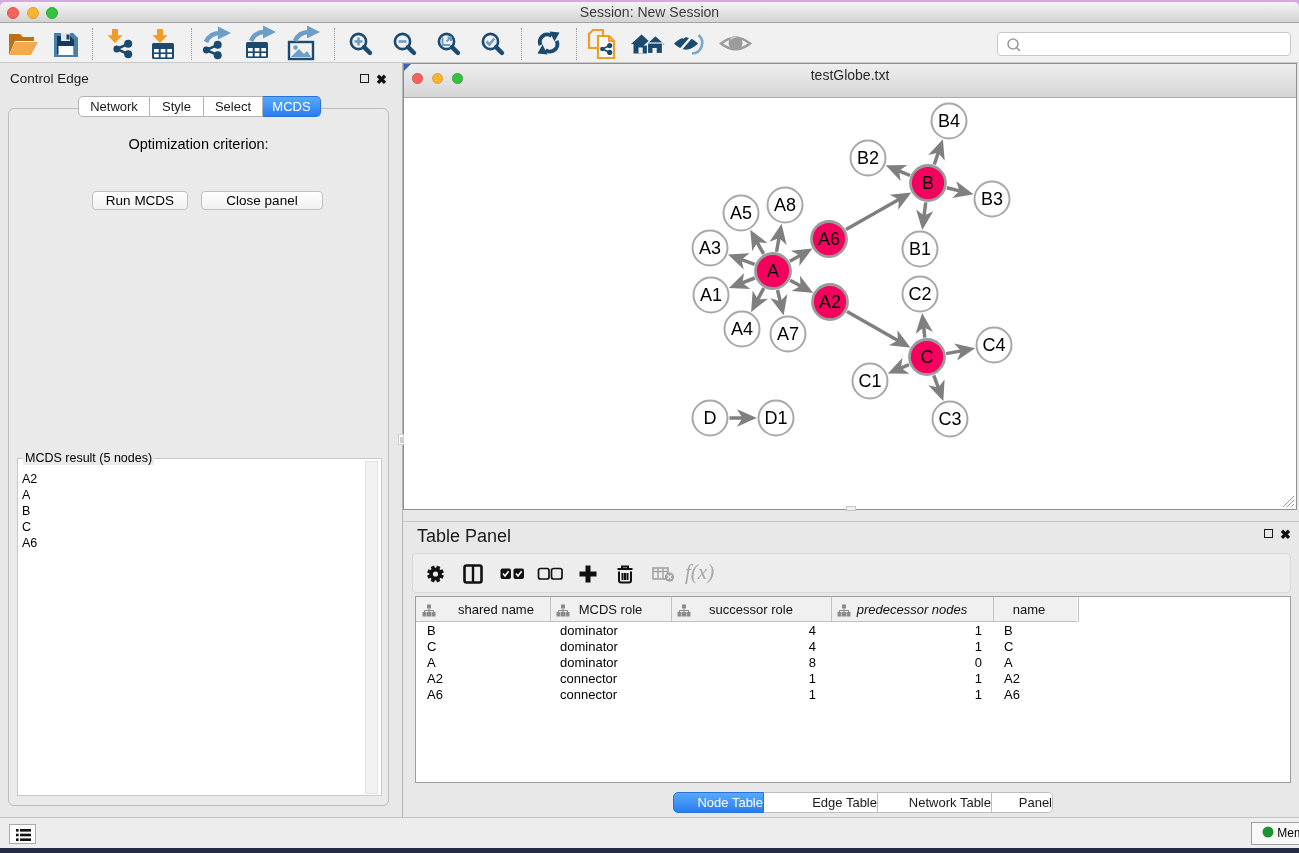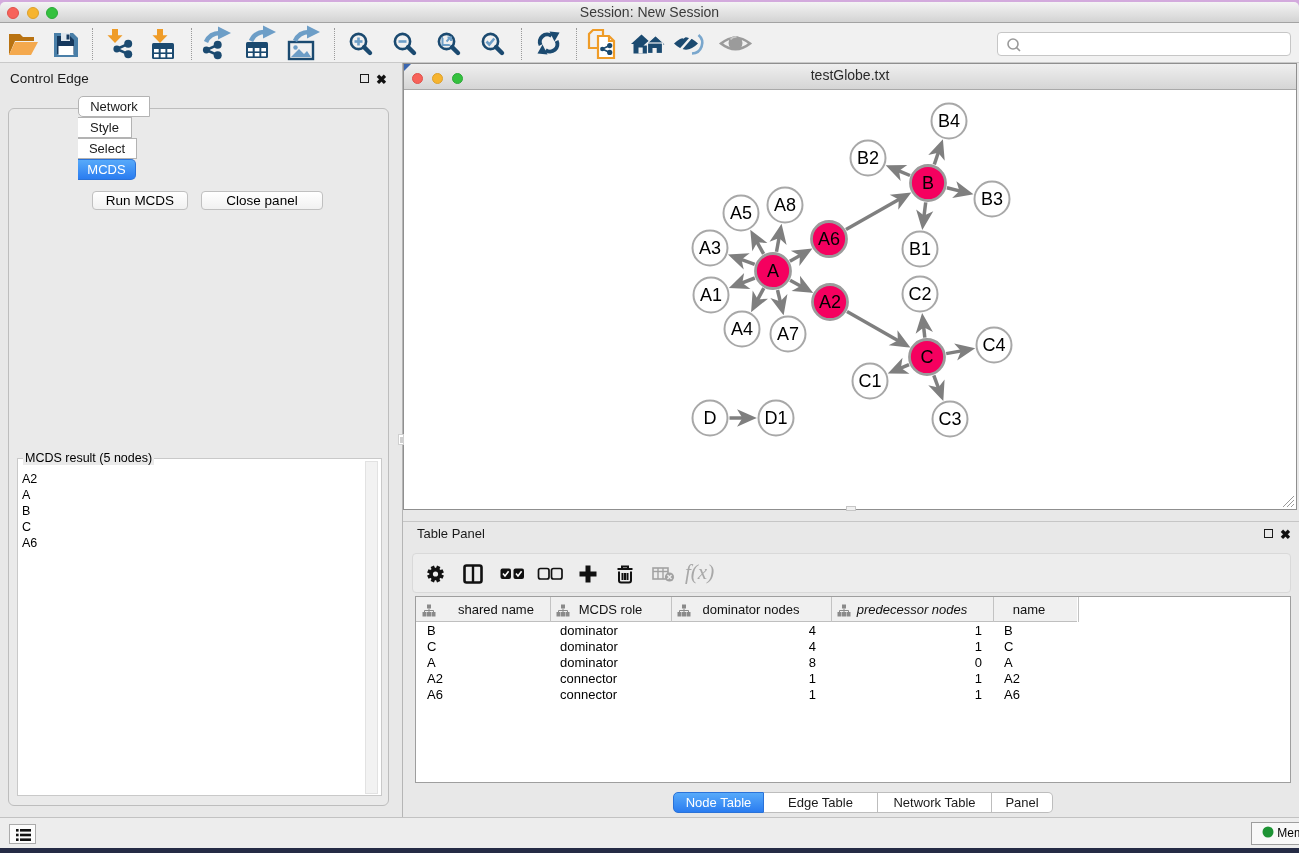--- a/index.html
+++ b/index.html
@@ -20,56 +20,56 @@
 #toolbar { left:0; top:23px; width:1299px; height:40px; background:#f1f1f1; border-bottom:1px solid #c9c9c9; }
 .tsep { position:absolute; top:5px; height:32px; width:0; border-left:1px dotted #9a9a9a; }
 #search { left:997px; top:32px; width:294px; height:24px; background:#fff; border:1px solid #c6c6c6; border-radius:4px; }
 
 
 #cpanel { left:0; top:63px; width:403px; height:754px; background:#e8e8e8; border-right:1px solid #b5b5b5; }
 #cpanel .ptitle { position:absolute; left:10px; top:8px; font-size:13.5px; color:#1a1a1a; }
 .sqicon { position:absolute; width:9px; height:9px; border:1.5px solid #1a1a1a; }
 .xicon { position:absolute; font-size:13px; font-weight:bold; color:#111; line-height:13px; }
 
-#tabs { position:absolute; left:78px; top:33px; height:21px; display:flex; font-size:13px;flex-direction:column; }
+#tabs { position:absolute; left:78px; top:33px; height:21px; display:flex; font-size:13px; }
 #tabs .tab { background:#fff; border:1px solid #b3b3b3; border-left:none; line-height:19px; text-align:center; color:#1a1a1a; }
 #tabs .tab:first-child { border-left:1px solid #b3b3b3; border-radius:5px 0 0 5px; }
 #tabs .tab.sel { background:linear-gradient(#57aafa,#2a7cf0); color:#fff; border-color:#2a72d8; border-radius:0 5px 5px 0; }
 
 #cpbox { position:absolute; left:8px; top:45px; width:381px; height:698px; border:1px solid #bdbdbd; border-radius:6px; background:#eaeaea; }
 #optlabel { position:absolute; left:0; top:73px; width:397px; text-align:center; font-size:14.5px; color:#000; }
 #combo { position:absolute; left:43px; top:96px; width:311px; height:19px; background:#fff; border:1px solid #b7b7b7; border-radius:4px; font-size:14.5px; line-height:17px; padding-left:6px; color:#000; }
 #combobtn { position:absolute; right:-1px; top:-1px; width:17px; height:19px; border-radius:0 4px 4px 0; background:linear-gradient(#5fb0fb,#2871e8); }
 .btn { position:absolute; height:19px; background:linear-gradient(#ffffff,#f1f1f1); border:1px solid #c0c0c0; border-radius:4px; font-size:13.5px; text-align:center; line-height:17px; color:#000; }
 
 #fieldset { position:absolute; left:17px; top:395px; width:365px; height:338px; border:1px solid #c9c9c9; background:#fff; }
 #fslabel { position:absolute; left:5px; top:-8px; background:#eaeaea; font-size:12.5px; padding:0 2px; color:#000; }
 #mlist { position:absolute; left:1px; top:12px; font-size:12.5px; line-height:16px; padding-left:3px; color:#000; }
 #fscroll { position:absolute; right:3px; top:2px; width:13px; height:333px; background:#f2f2f2; border:1px solid #e2e2e2; }
 
 
 #iframe1 { left:403px; top:63px; width:894px; height:447px; background:#fff; border:1px solid #8f8f8f; }
-#ititle { position:absolute; left:0; top:0; width:100%; height:26px; background:linear-gradient(#efefef,#d5d5d5); border-bottom:1px solid #a9a9a9; }
+#ititle { position:absolute; left:0; top:0; width:100%; height:34px; background:linear-gradient(#efefef,#d5d5d5); border-bottom:1px solid #a9a9a9; }
 #ititle .ttl { width:100%; text-align:center; font-size:14px; color:#2a2a2a; line-height:22px; }
 #bluecorner { position:absolute; left:0; top:0; width:0; height:0; border-top:7px solid #3a66b0; border-right:7px solid transparent; }
 .itl { position:absolute; width:11px; height:11px; border-radius:50%; top:8.5px; }
 
 
 #tpanel { left:403px; top:521px; width:896px; height:296px; background:#e8e8e8; border-top:1px solid #c6c6c6; }
-#tpanel .ptitle { position:absolute; left:14px; top:4px; font-size:13px; color:#1a1a1a; }
+#tpanel .ptitle { position:absolute; left:14px; top:4px; font-size:18px; color:#1a1a1a; }
 #ttoolbar { position:absolute; left:9px; top:31px; width:879px; height:40px; background:#ededed; border:1px solid #d9d9d9; border-radius:4px; }
 #ttable { position:absolute; left:12px; top:74px; width:876px; height:187px; background:#fff; border:1px solid #9e9e9e; }
 #thead { position:absolute; left:0; top:0; width:661px; height:25px; background:#f0f0f0; border-bottom:1px solid #bfbfbf; }
 .hsep { position:absolute; top:0; height:25px; width:0; border-left:1px solid #c3c3c3; }
 .hlabel { position:absolute; top:0; height:25px; line-height:25px; font-size:13px; color:#111; text-align:center; }
 .trow { position:absolute; font-size:13px; height:16px; line-height:16px; color:#000; }
 .num { text-align:right; }
 
 #btabs { position:absolute; left:270px; top:270px; height:21px; display:flex; font-size:13px; }
-#btabs .tab { background:#fff; border:1px solid #bdbdbd; border-left:none; line-height:19px; text-align:center; color:#1a1a1a; }
+#btabs .tab { background:#fff; border:1px solid #bdbdbd; border-left:none; line-height:19px; text-align:right; color:#1a1a1a; }
 #btabs .tab.sel { background:linear-gradient(#57aafa,#2a7cf0); color:#fff; border:1px solid #2a72d8; border-radius:5px 0 0 5px; }
 #btabs .tab:last-child { border-radius:0 5px 5px 0; }
 
 
 #statusbar { left:0; top:817px; width:1299px; height:31px; background:#ededed; border-top:1px solid #c2c2c2; }
 #listbtn { position:absolute; left:9px; top:6px; width:27px; height:20px; background:#fcfcfc; border:1px solid #ababab; }
 #membtn { position:absolute; left:1215px; top:4px; width:74px; height:23px; background:#f8f8f8; border:1px solid #9e9e9e; font-size:12px; line-height:21px; color:#000;margin-left:36px; }
 #navy { left:0; top:848px; width:1299px; height:5px; background:#252b45; }
 svg text { font-family:"Liberation Sans", sans-serif; }
 </style>
@@ -200,20 +200,21 @@
   <div class="ptitle">Control Edge</div>
   <div class="sqicon" style="left:360px; top:11px;"></div>
   <div class="xicon" style="left:376px; top:10px;">✖</div>
   <div id="cpbox"></div>
   <div id="tabs">
     <div class="tab" style="width:72px">Network</div>
     <div class="tab" style="width:54px">Style</div>
     <div class="tab" style="width:59px">Select</div>
     <div class="tab sel" style="width:58px">MCDS</div>
   </div>
+  <div id="optlabel">Optimization criterion:</div>
   <div class="btn" style="left:92px; top:128px; width:96px;">Run MCDS</div>
   <div class="btn" style="left:201px; top:128px; width:122px;">Close panel</div>
   <div id="fieldset">
     <div id="fslabel">MCDS result (5 nodes)</div>
     <div id="mlist">A2<br>A<br>B<br>C<br>A6</div>
     <div id="fscroll"></div>
   </div>
 </div>
 
 <div class="abs" id="iframe1">
@@ -385,21 +386,21 @@
             <path d="M7,4.5 v2 M2.5,8 v-1.5 h9 v1.5 M7,6.5 v1.5" stroke="#8a8a8a" stroke-width="1" fill="none"></path>
           </svg></div>
 <div class="hlabel" style="left:134px; width:121px;">MCDS role</div>
 <div style="position:absolute; left:140px; top:6px;"><svg width="14" height="13" viewBox="0 0 14 13">
             <rect x="5" y="0.5" width="4" height="4" fill="#8a8a8a"></rect>
             <rect x="0.5" y="8" width="4" height="4.5" fill="#8a8a8a"></rect>
             <rect x="5" y="8" width="4" height="4.5" fill="#8a8a8a"></rect>
             <rect x="9.5" y="8" width="4" height="4.5" fill="#8a8a8a"></rect>
             <path d="M7,4.5 v2 M2.5,8 v-1.5 h9 v1.5 M7,6.5 v1.5" stroke="#8a8a8a" stroke-width="1" fill="none"></path>
           </svg></div>
-<div class="hlabel" style="left:255px; width:160px;">dominator nodes</div>
+<div class="hlabel" style="left:255px; width:160px;">successor role</div>
 <div style="position:absolute; left:261px; top:6px;"><svg width="14" height="13" viewBox="0 0 14 13">
             <rect x="5" y="0.5" width="4" height="4" fill="#8a8a8a"></rect>
             <rect x="0.5" y="8" width="4" height="4.5" fill="#8a8a8a"></rect>
             <rect x="5" y="8" width="4" height="4.5" fill="#8a8a8a"></rect>
             <rect x="9.5" y="8" width="4" height="4.5" fill="#8a8a8a"></rect>
             <path d="M7,4.5 v2 M2.5,8 v-1.5 h9 v1.5 M7,6.5 v1.5" stroke="#8a8a8a" stroke-width="1" fill="none"></path>
           </svg></div>
 <div class="hlabel" style="left:415px; width:162px;font-style:italic;">predecessor nodes</div>
 <div style="position:absolute; left:421px; top:6px;"><svg width="14" height="13" viewBox="0 0 14 13">
             <rect x="5" y="0.5" width="4" height="4" fill="#8a8a8a"></rect>

